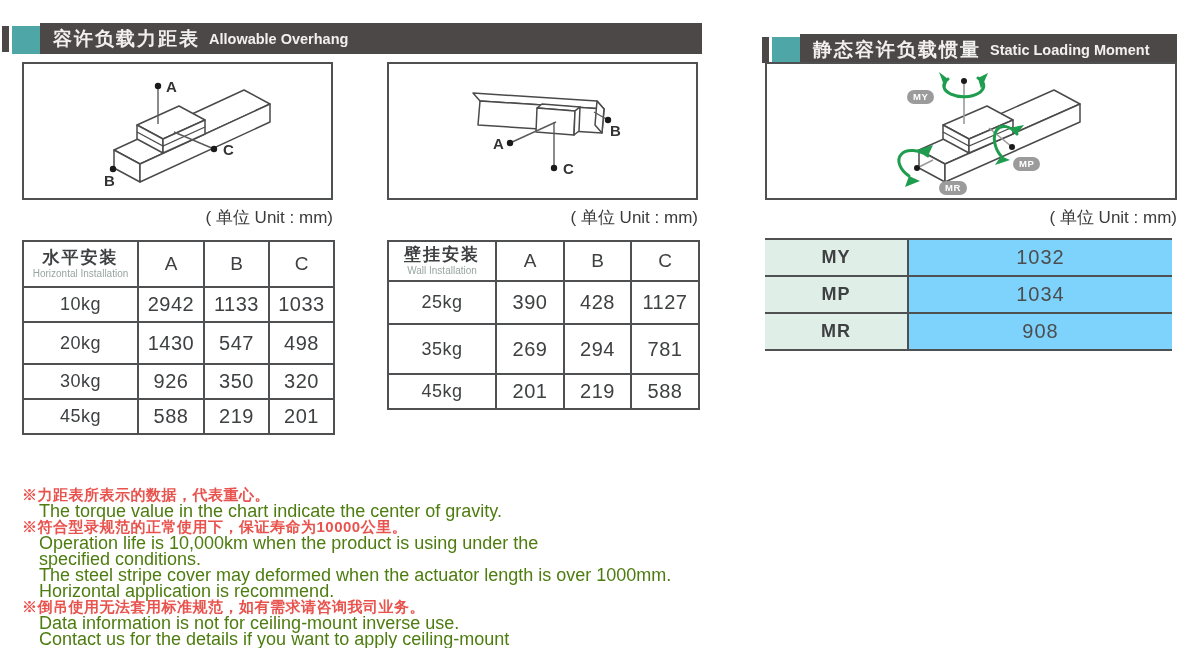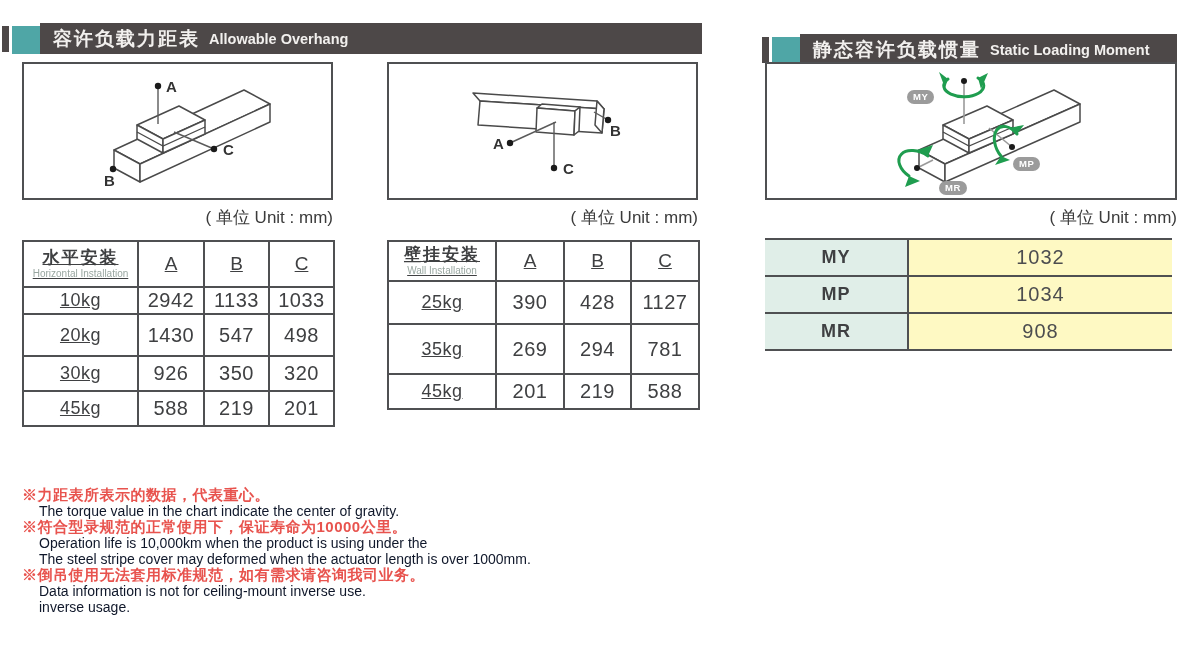--- a/index.html
+++ b/index.html
@@ -28,39 +28,39 @@
   .greenfill { fill:#1F9D4F; stroke:none; }
   .axis-badge { position:absolute; background:#9B9B9B; color:#FFFFFF; font-size:9.5px; font-weight:bold;
                 padding:1px 6px 2px 6px; border-radius:8px; letter-spacing:0.5px; line-height:11px; }
 
   
   .unit { position:absolute; font-size:17px; color:#3B3B3B; text-align:right; white-space:nowrap; }
 
   
   table.dt { position:absolute; border-collapse:collapse; table-layout:fixed; }
   table.dt td { border:2px solid #4F5052; text-align:center; vertical-align:middle; color:#3F4042; background:#fff; }
-  td.mint { background:#E0EEE8;text-decoration:underline; }
+  td.mint { background:#E0EEE8; }
   .corner-zh { font-size:17px; font-weight:bold; color:#3F4042; letter-spacing:2px; line-height:19px; }
   .corner-en { font-size:10px; color:#98A6A0; line-height:12px; margin-top:1px; }
   td.colhead { font-size:19px; color:#4C4D4F; }
   td.kg  { font-size:18px; color:#3F4042; letter-spacing:0.5px; }
   td.num { font-size:20px; color:#4C4D4F; letter-spacing:0.5px; }
 
   
   table.t3 { position:absolute; border-collapse:collapse; table-layout:fixed; }
   table.t3 td { border-top:2px solid #4F5052; border-bottom:2px solid #4F5052; text-align:center;
-                vertical-align:middle; background:#fef9c3; }
+                vertical-align:middle; background:#7dd3fc; }
   table.t3 td.lbl { background:#E0EEE8; border-right:2px solid #4F5052; font-size:18px; font-weight:bold;
                     color:#3F4042; letter-spacing:1px; }
   table.t3 td.val { font-size:20px; color:#4C4D4F; letter-spacing:1px; }
 
   
   .fnotes { position:absolute;margin-top:36px; }
   .fn-zh { font-size:15px; font-weight:bold; color:#E8534E; line-height:16px; letter-spacing:0.5px; white-space:nowrap; }
-  .fn-en { font-size:14px; color:#0f172a; line-height:16px; padding-left:17px; white-space:nowrap; }
+  .fn-en { font-size:18px; color:#4d7c0f; line-height:16px; padding-left:17px; white-space:nowrap; }
 </style>
 </head>
 <body>
 
 <div class="page">
 
   <div class="hdr" style="left:2px; top:8px;">
     <div class="sliver"></div>
     <div class="teal"></div>
     <div class="bar" style="width:662px;">
@@ -176,21 +176,21 @@
     <tbody>
         <tr style="height:46px">
       <td class="mint">
         <div class="corner-zh">水平安装</div>
         <div class="corner-en">Horizontal Installation</div>
       </td>
       <td class="mint colhead">A</td>
       <td class="mint colhead">B</td>
       <td class="mint colhead">C</td>
     </tr>
-    <tr style="height:27px">
+    <tr style="height:35px">
       <td class="mint kg">10kg</td>
       <td class="num">2942</td>
       <td class="num">1133</td>
       <td class="num">1033</td>
     </tr>
     <tr style="height:42px">
       <td class="mint kg">20kg</td>
       <td class="num">1430</td>
       <td class="num">547</td>
       <td class="num">498</td>
@@ -267,19 +267,22 @@
       <td class="val">908</td>
     </tr>
   </tbody>
     </table>
 
   <div class="fnotes" style="left:22px; top:451px;">
     <div class="fn-zh">※力距表所表示的数据，代表重心。</div>
     <div class="fn-en">The torque value in the chart indicate the center of gravity.</div>
     <div class="fn-zh">※符合型录规范的正常使用下，保证寿命为10000公里。</div>
     <div class="fn-en">Operation life is 10,000km when the product is using under the</div>
+    <div class="fn-en">specified conditions.</div>
     <div class="fn-en">The steel stripe cover may deformed when the actuator length is over 1000mm.</div>
+    <div class="fn-en">Horizontal application is recommend.</div>
     <div class="fn-zh">※倒吊使用无法套用标准规范，如有需求请咨询我司业务。</div>
     <div class="fn-en">Data information is not for ceiling-mount inverse use.</div>
+    <div class="fn-en">Contact us for the details if you want to apply ceiling-mount</div>
     <div class="fn-en">inverse usage.</div>
   </div>
 
 </div>
 
 </body></html>

